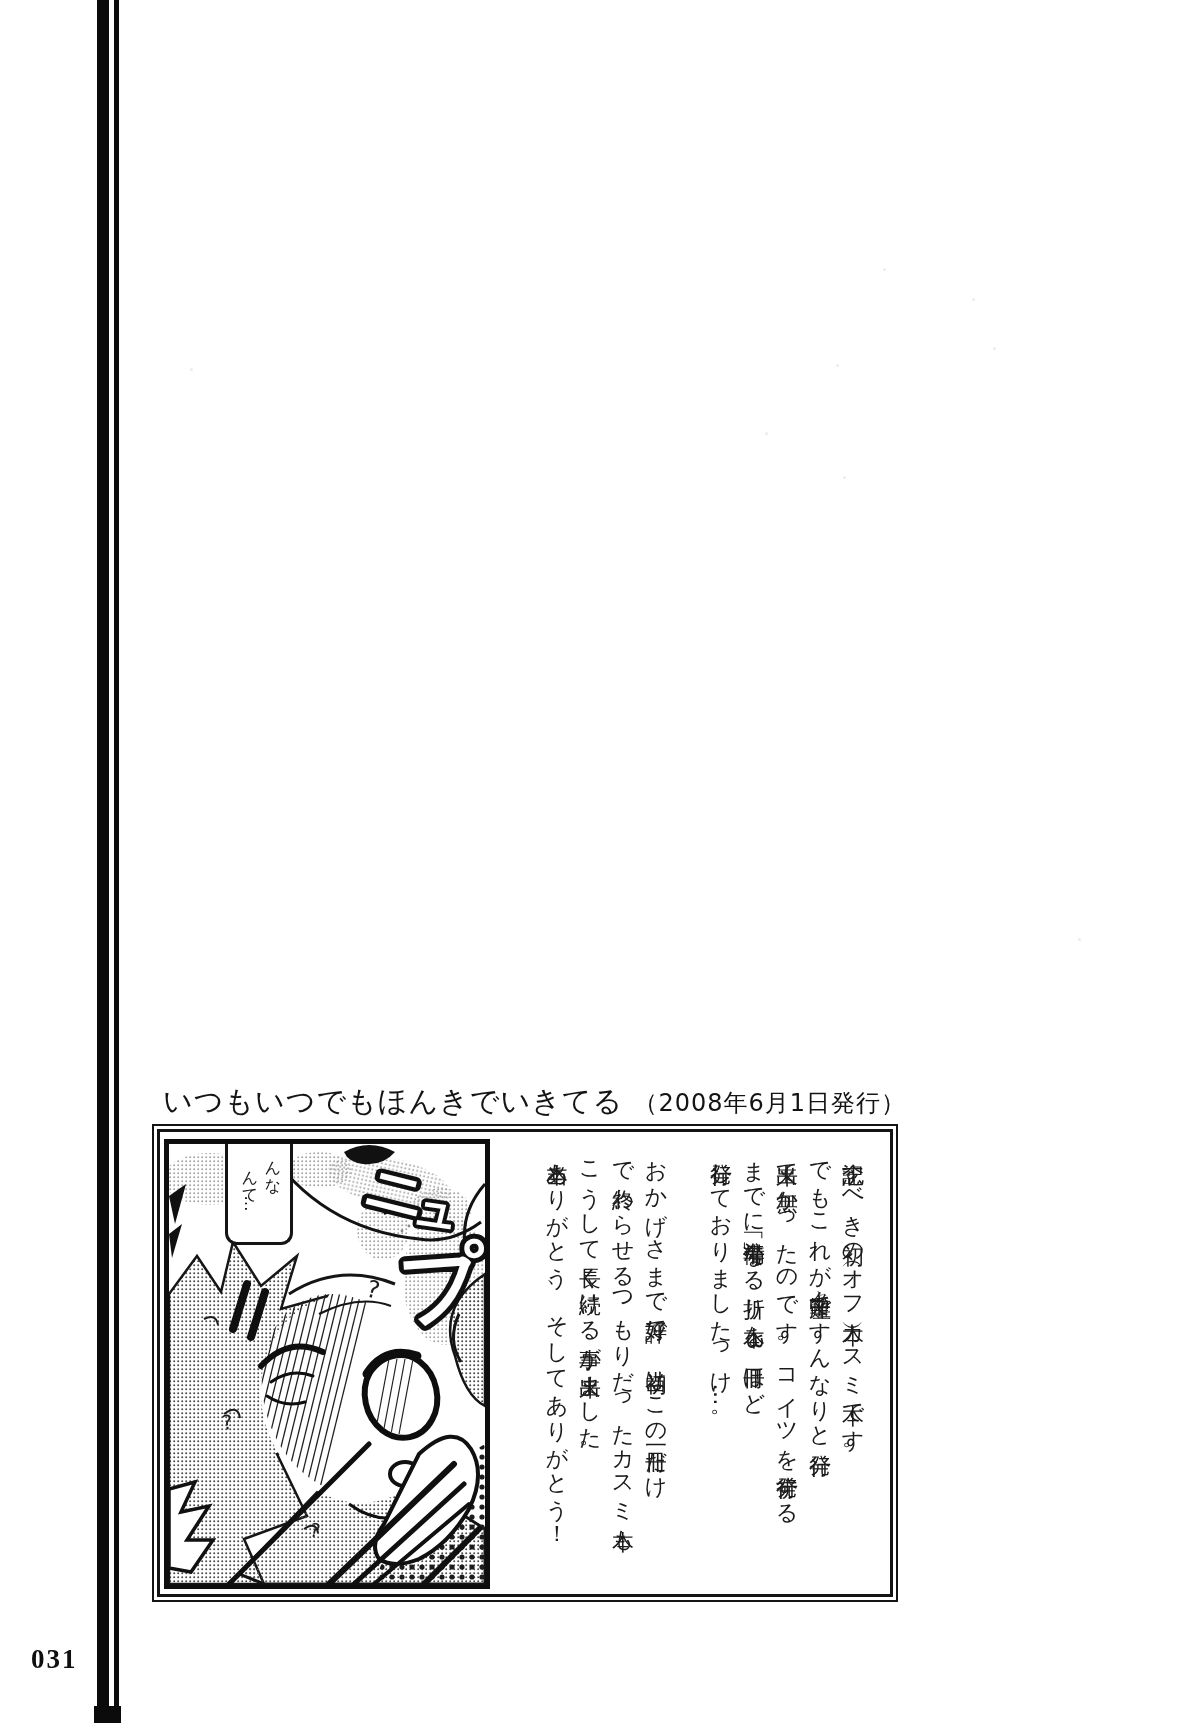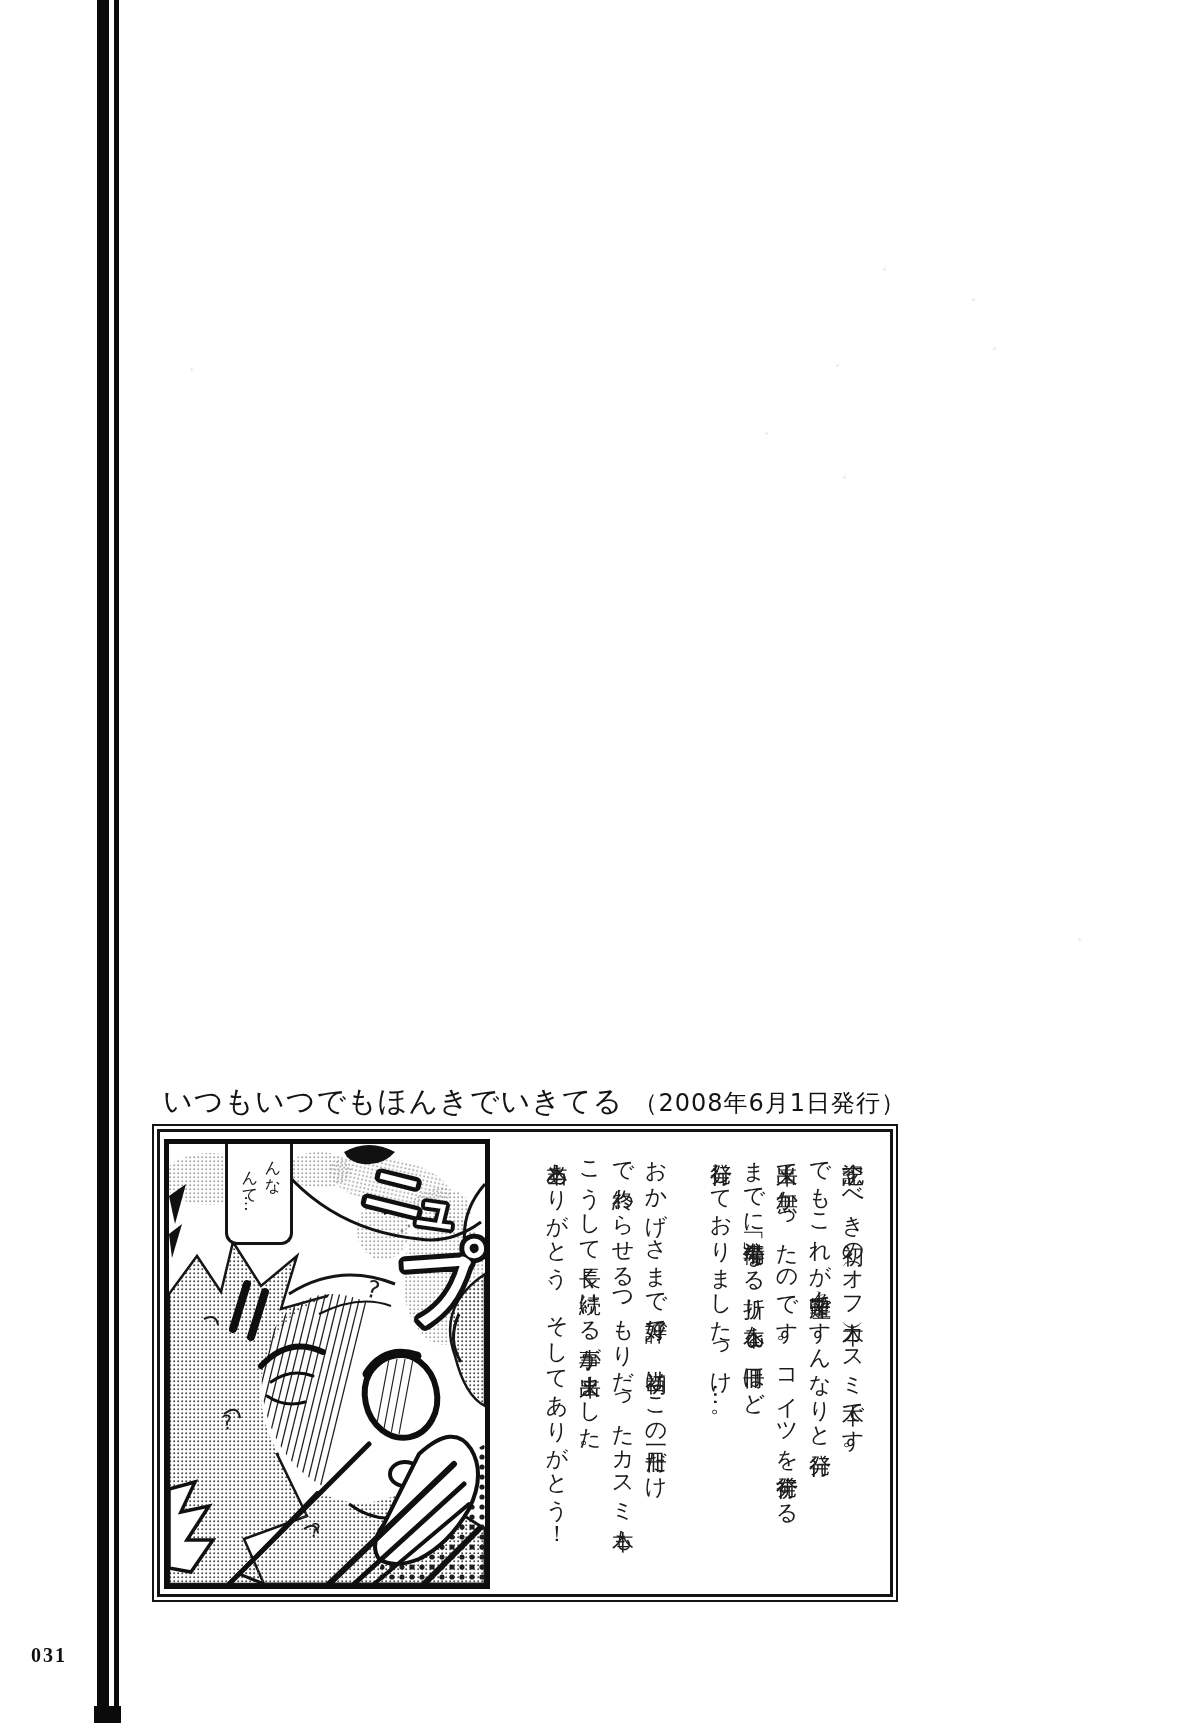--- a/index.html
+++ b/index.html
@@ -4,21 +4,21 @@
 <style>
   html,body{margin:0;padding:0;}
   .page{position:relative;width:1200px;height:1723px;background:#ffffff;overflow:hidden;
         font-family:"DejaVu Sans",sans-serif;color:#161616;}
   
   .rule-thick{position:absolute;left:97px;top:0;width:12px;height:1723px;background:#0b0b0b;}
   .rule-thin{position:absolute;left:114px;top:0;width:5px;height:1723px;background:#0b0b0b;}
   .rule-foot{position:absolute;left:94px;top:1706px;width:27px;height:17px;background:#0b0b0b;}
   
   .page-number{position:absolute;left:31px;top:1644px;font-family:"Liberation Serif",serif;
-        font-weight:bold;font-size:20px;letter-spacing:2px;color:#0f0f0f;}
+        font-weight:bold;font-size:27px;letter-spacing:2px;color:#0f0f0f;}
   
   .page-title{position:absolute;left:163px;top:1082px;font-size:29px;letter-spacing:1px;
         color:#141414;white-space:nowrap;text-align:right;}
   .page-title .date{font-size:24px;}
   
   .frame-box{position:absolute;left:152px;top:1124px;width:742px;height:474px;
         border:2px solid #141414;background:#fff;}
   .frame-inner{position:absolute;inset:3px;border:3px solid #141414;}
   
   .manga-panel{position:absolute;left:4px;top:7px;width:316px;height:440px;

